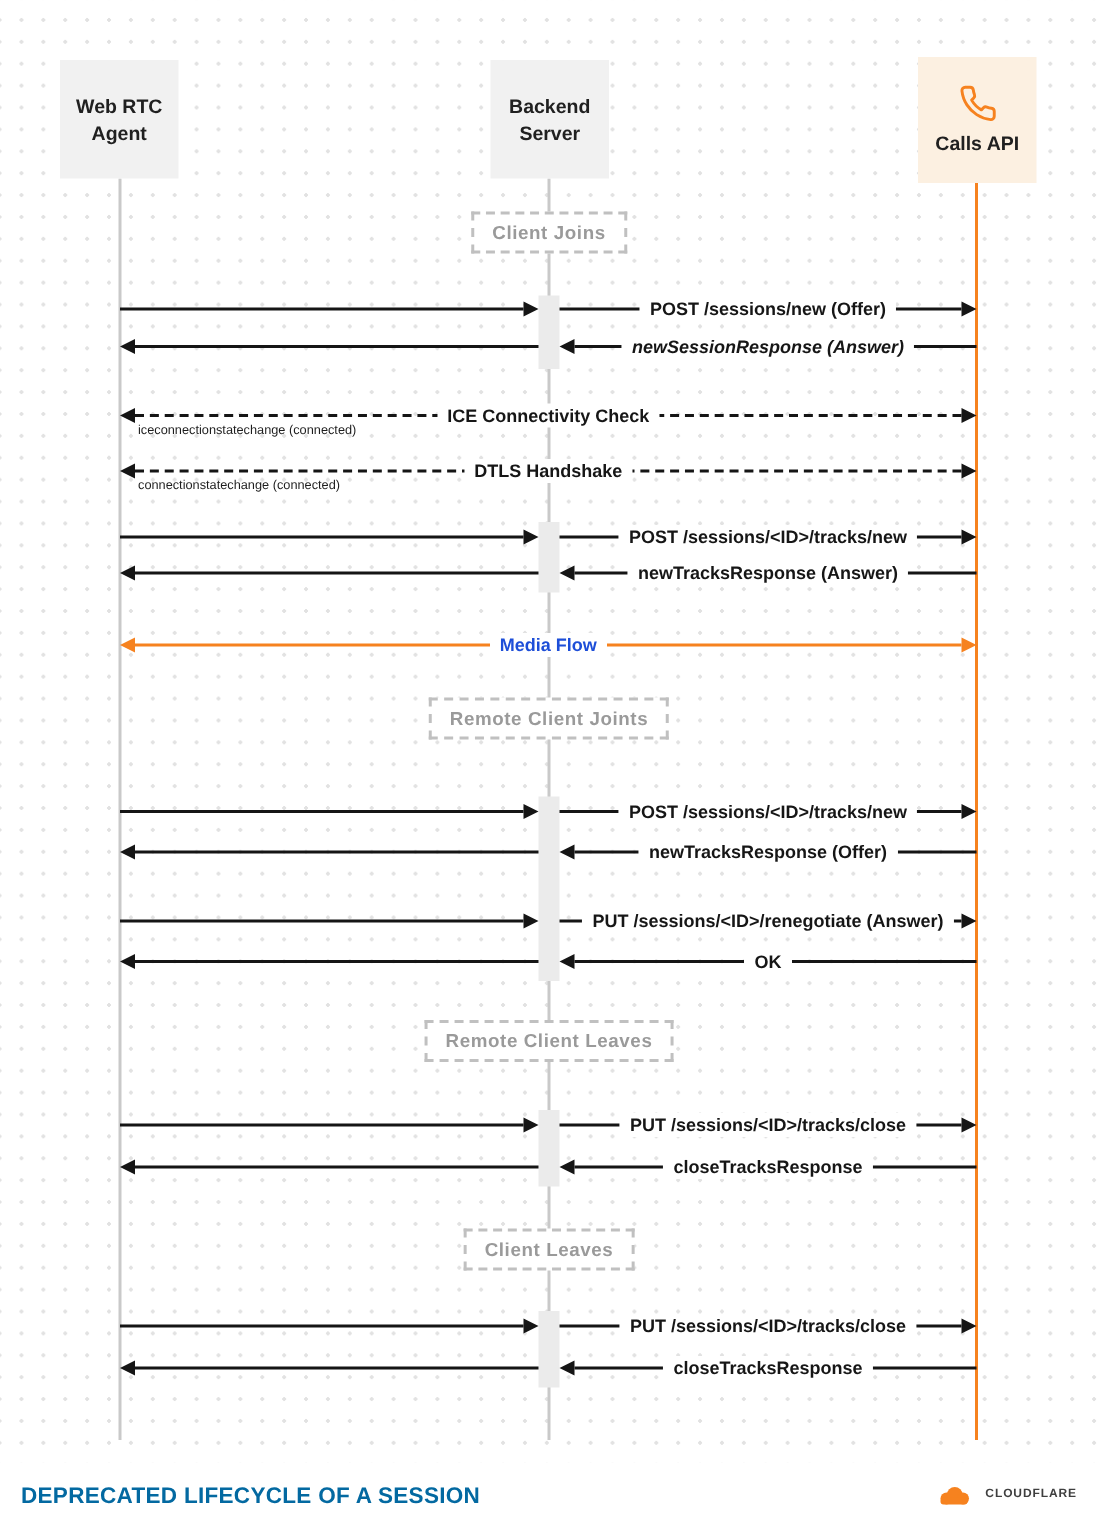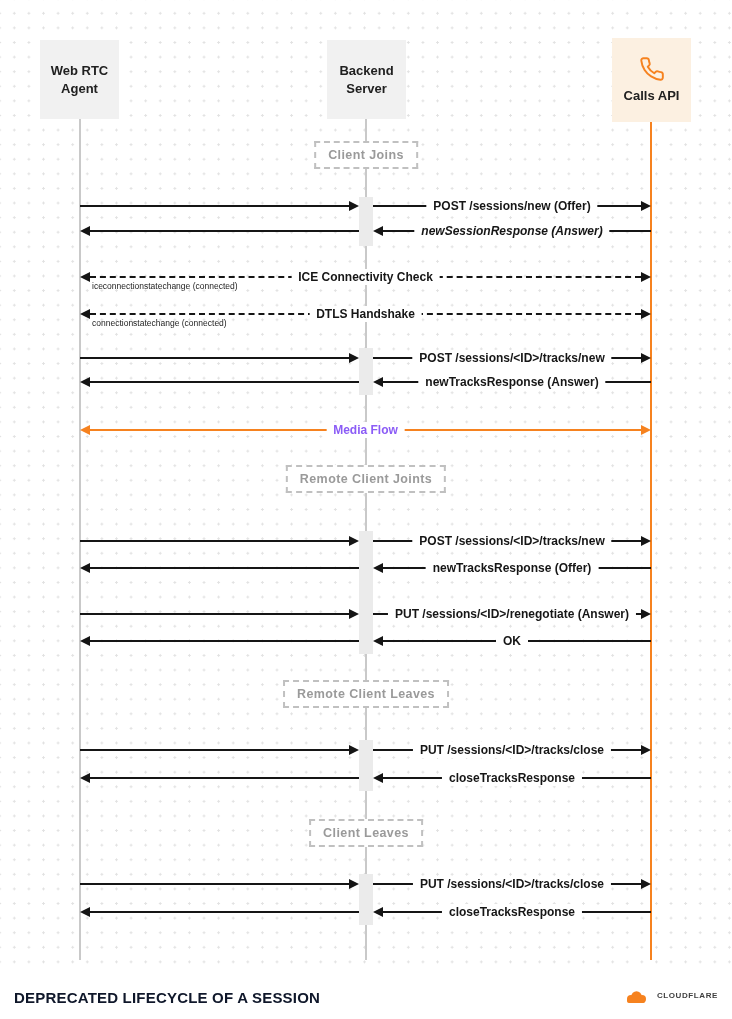--- a/index.html
+++ b/index.html
@@ -14,31 +14,31 @@
   .line{position:absolute;height:0;border-top:2px solid #151515;z-index:3}
   .line.dashed{border-top-style:dashed}
   .line.orange{border-top-color:#f6821f}
   .arr{position:absolute;width:0;height:0;border-top:5px solid transparent;border-bottom:5px solid transparent;z-index:3}
   .arr.r{border-left:10px solid #151515}
   .arr.l{border-right:10px solid #151515}
   .arr.orange.r{border-left-color:#f6821f}
   .arr.orange.l{border-right-color:#f6821f}
   .msg-label{position:absolute;transform:translate(-50%,-50%);background:#fff;padding:1px 7px;
     font-size:12px;font-weight:700;color:#161616;white-space:nowrap;z-index:4}
-  .msg-label.orange{color:#8b5cf6}
+  .msg-label.orange{color:#1d4ed8}
   .sub-label{position:absolute;font-size:8.5px;color:#1d1d1d;white-space:nowrap;z-index:4}
   .phase{position:absolute;transform:translate(-50%,-50%);background:#fff;border:2px dashed #c0c0c0;
     padding:5px 12px;font-size:12.5px;font-weight:600;letter-spacing:.4px;color:#9a9a9a;white-space:nowrap;z-index:4}
   .actor{position:absolute;width:79px;height:79px;background:#f1f1f1;display:flex;flex-direction:column;
     align-items:center;justify-content:center;z-index:5;font-size:13px;font-weight:700;color:#202020;
     line-height:1.35;text-align:center}
   .actor.calls{background:#fcf0e1;height:84px;gap:5px}
   #footer{position:absolute;left:0;bottom:0;width:732px;height:44px;background:#fff;display:flex;
     align-items:center;justify-content:space-between;padding:0 14px;z-index:6}
-  #title{font-size:15px;font-weight:700;color:#0f172a;letter-spacing:.2px}
+  #title{font-size:15px;font-weight:700;color:#0369a1;letter-spacing:.2px}
   #logo{display:flex;align-items:flex-start;gap:9px}
   #logo span{font-size:8px;font-weight:700;color:#3f3f3f;letter-spacing:.6px}
 </style>
 </head>
 <body>
 
 <div id="stage">
 
   <div class="lifeline" style="left:79px"></div>
   <div class="lifeline" style="left:365px"></div>

